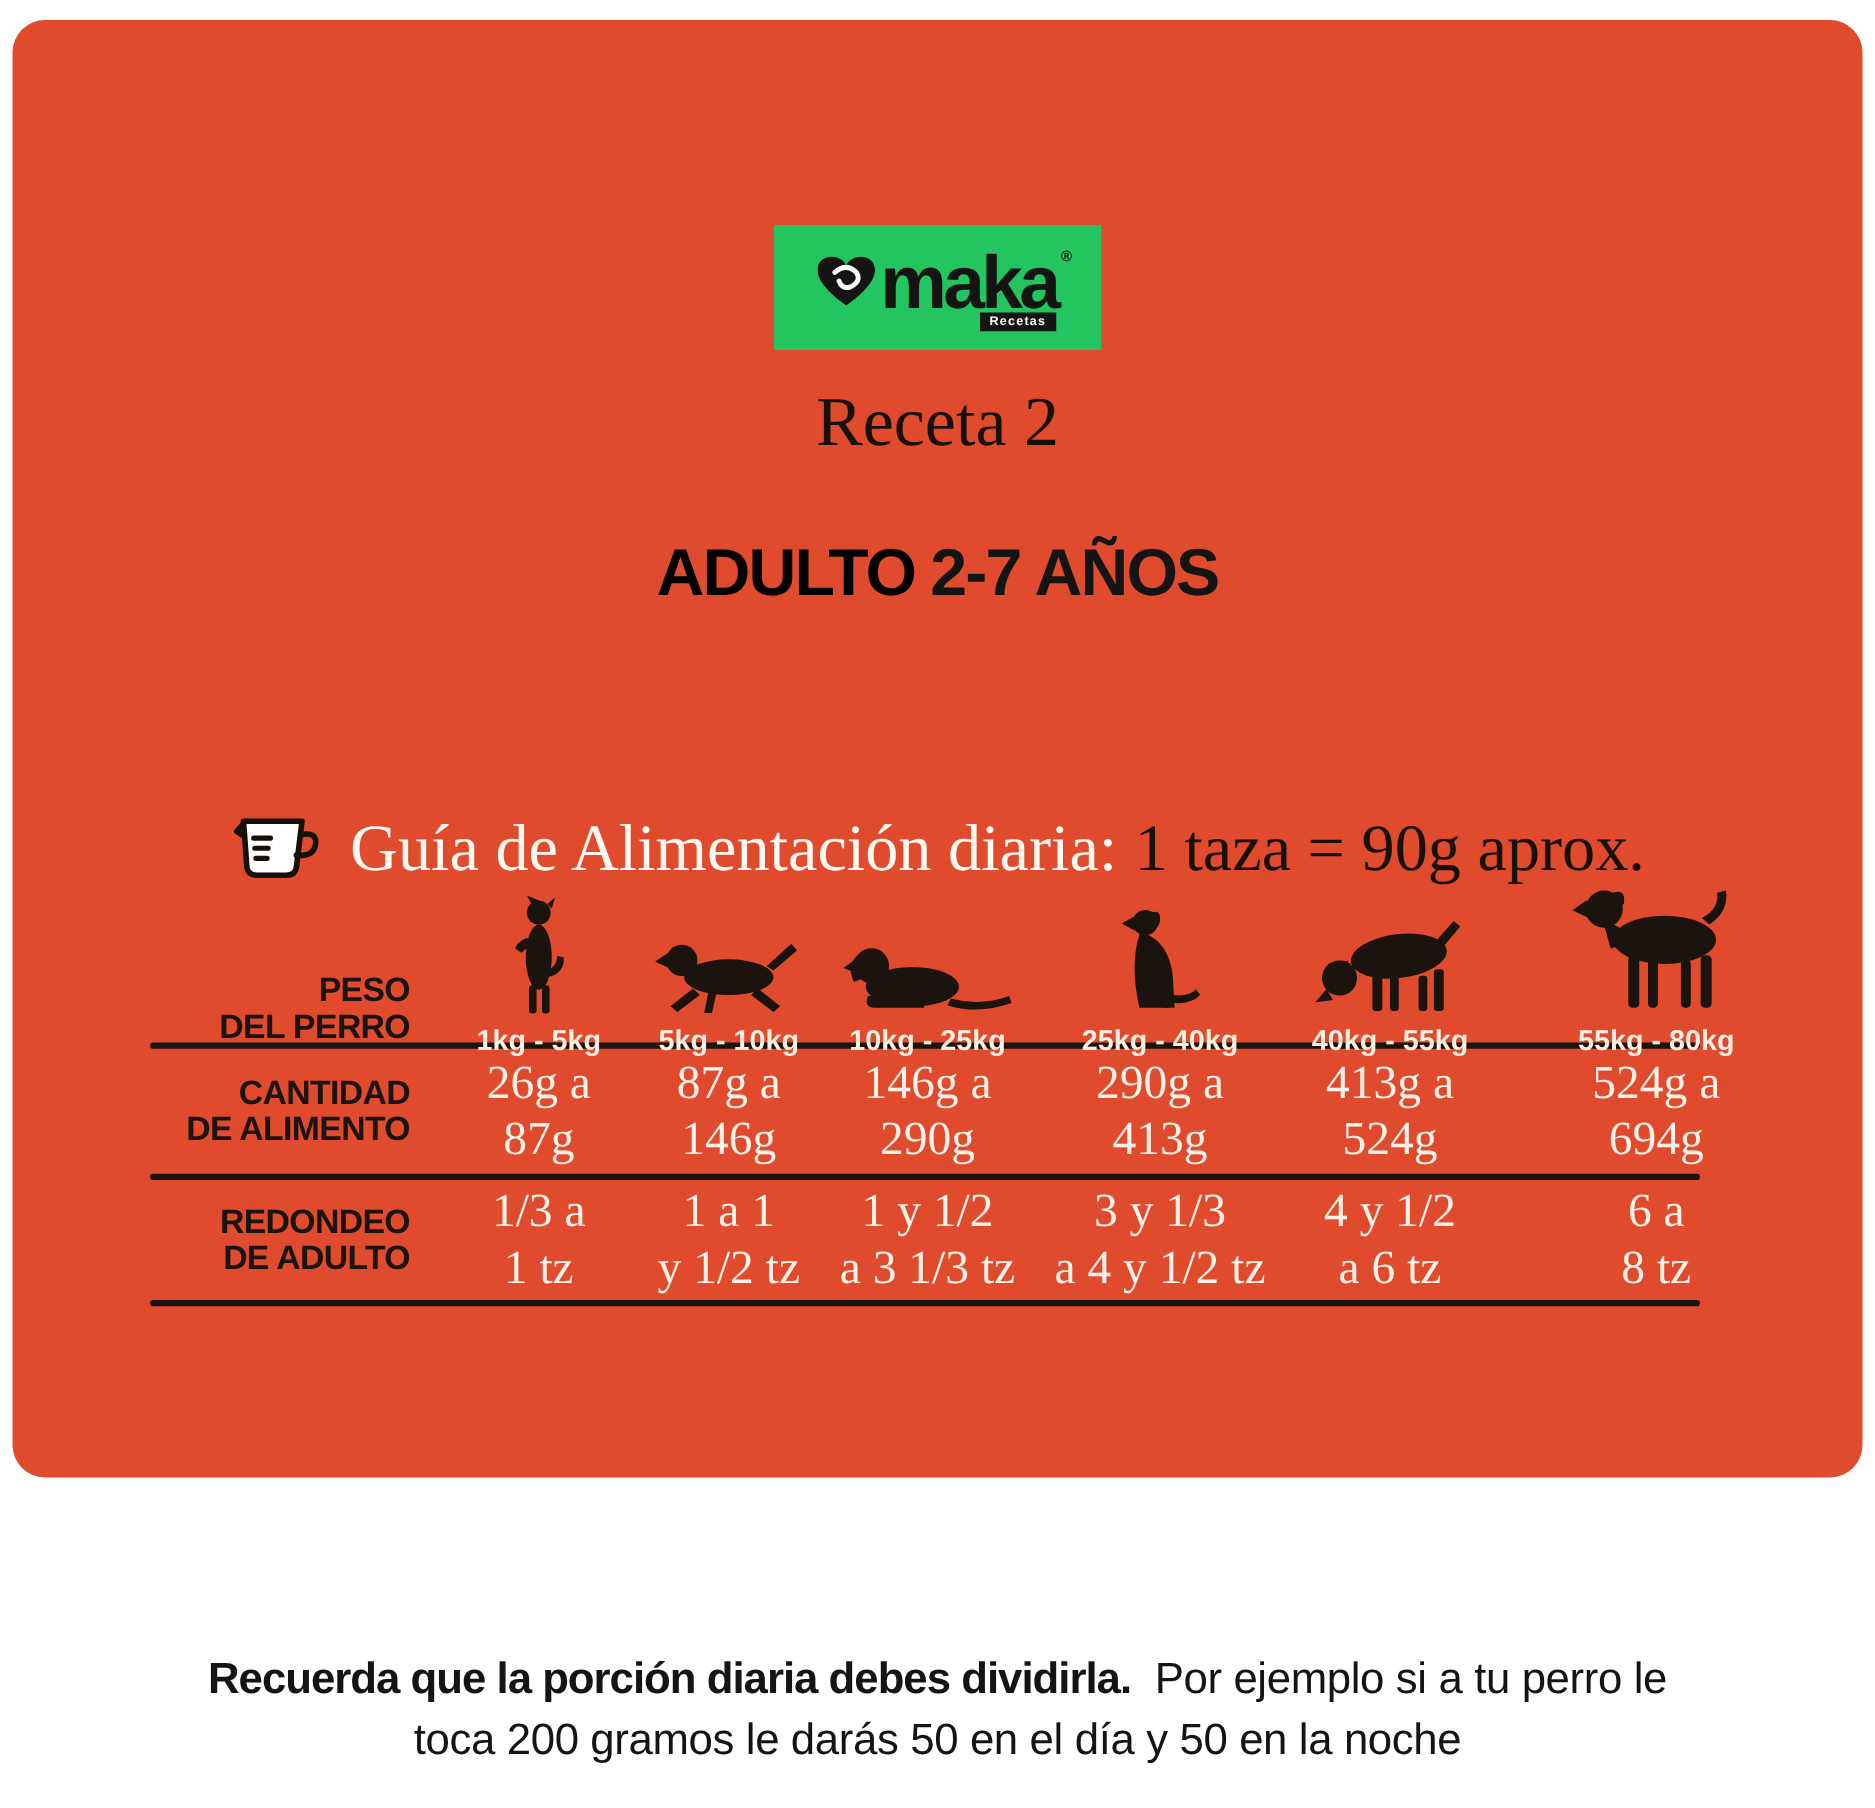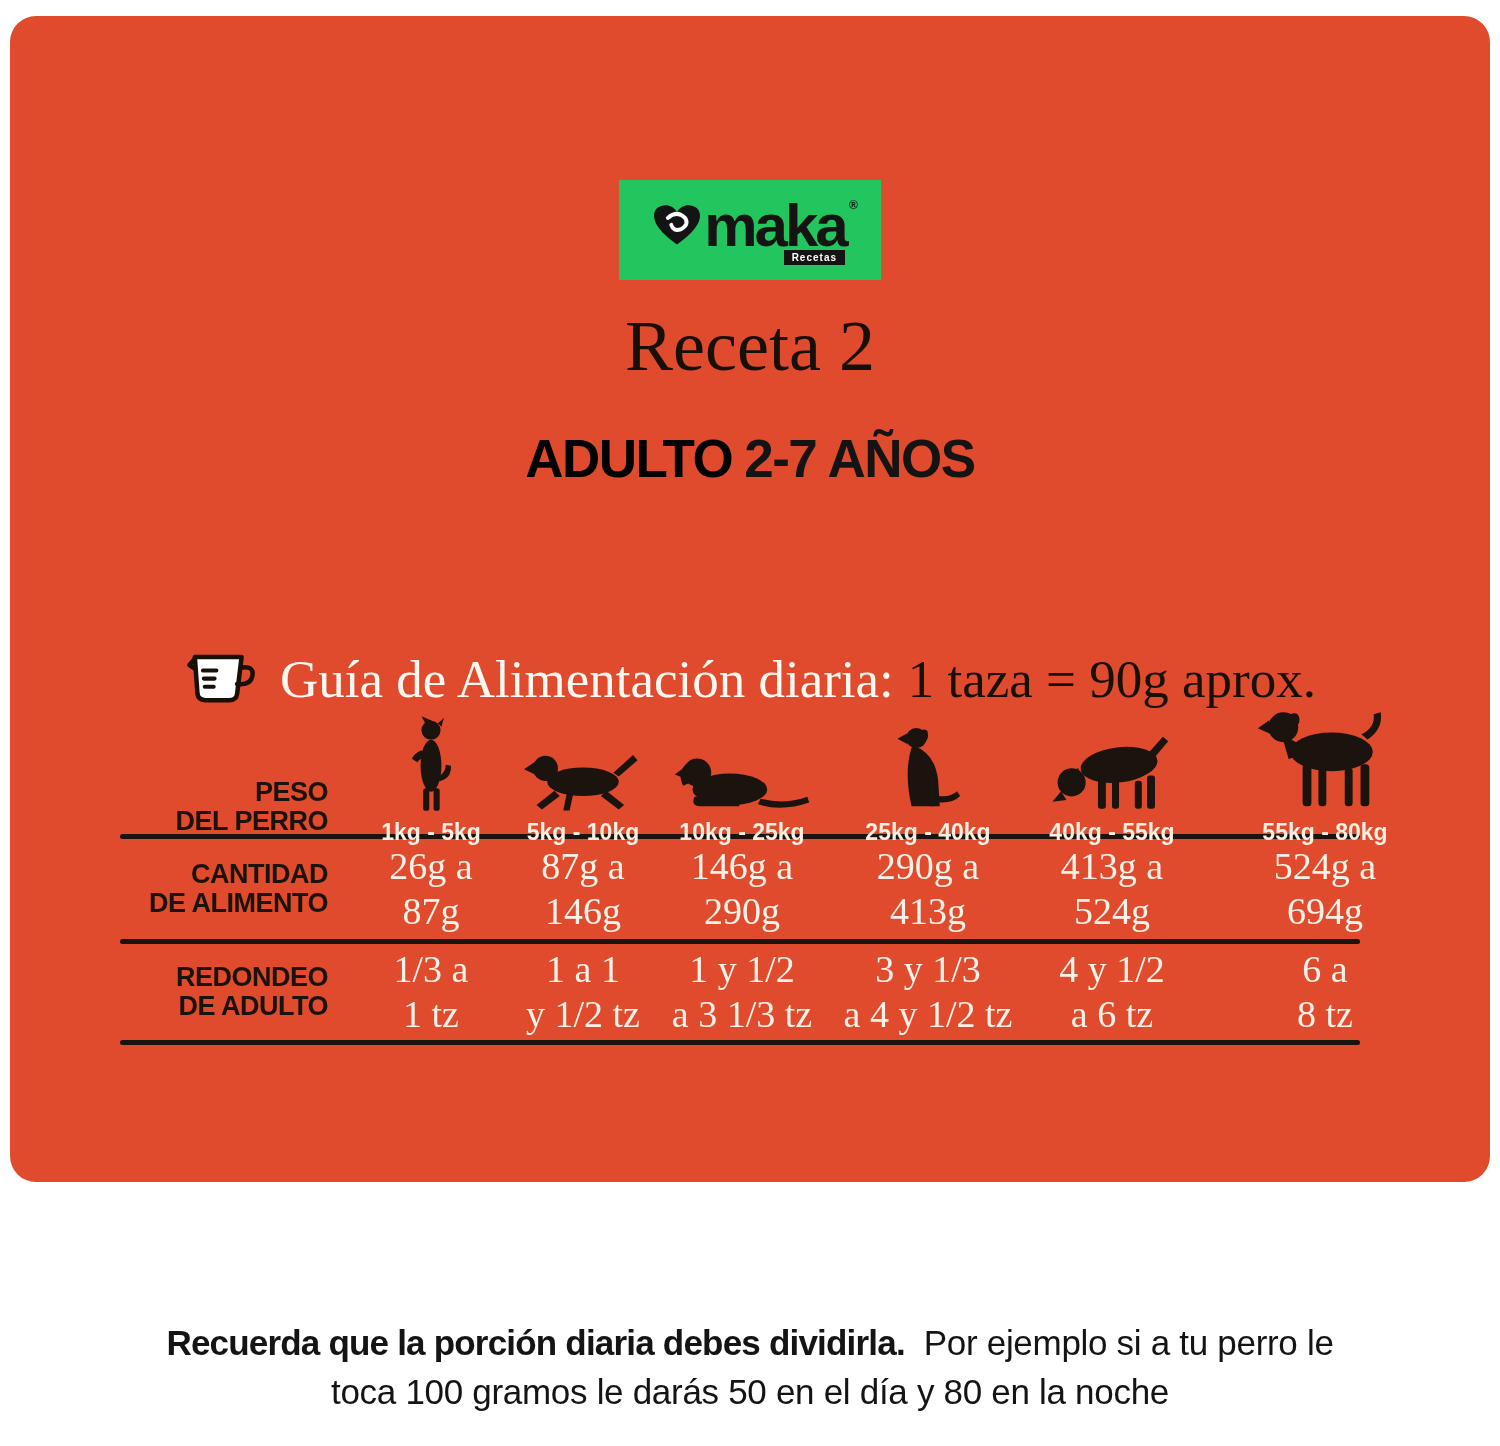--- a/index.html
+++ b/index.html
@@ -23,21 +23,21 @@
   }
   .tm{position:absolute;right:-12px;top:2px;font-size:12px;font-weight:700;color:#141414;}
   .logo-badge{
     position:absolute;right:36px;top:70px;background:#141414;color:#ffffff;
     font-size:10px;font-weight:700;letter-spacing:1px;padding:2px 8px;line-height:1.1;
   }
   
   .serif{font-family:"Liberation Serif","DejaVu Serif",serif;}
   .title{
     position:absolute;top:294px;left:0;width:100%;text-align:center;
-    font-size:72px;font-weight:500;color:#171007;line-height:1;
+    font-size:56px;font-weight:500;color:#171007;line-height:1;
   }
   .subtitle{
     position:absolute;top:416px;left:0;width:100%;text-align:center;
     font-size:53px;font-weight:800;letter-spacing:-1.5px;line-height:1;
   }
   .subtitle .stage{color:#000000;margin-right:12px;margin-top:11px;}
   .subtitle .age{color:#141414;}
   
   .guide{
     position:absolute;top:608px;left:0;width:100%;
@@ -266,13 +266,13 @@
         <div>6 a</div>
         <div>8 tz</div>
       </div>
     </div>
 
     <div class="hr"></div>
 
   </div>
 </div>
 
-<p class="note"><b>Recuerda que la porción diaria debes dividirla.</b>&nbsp; <span>Por ejemplo si a tu perro le toca 100 gramos le darás 50 en el día y 80 en la noche</span></p>
+<p class="note"><b>Recuerda que la porción diaria debes dividirla.</b>&nbsp; <span>Por ejemplo si a tu perro le toca 200 gramos le darás 50 en el día y 50 en la noche</span></p>
 
 </body></html>

